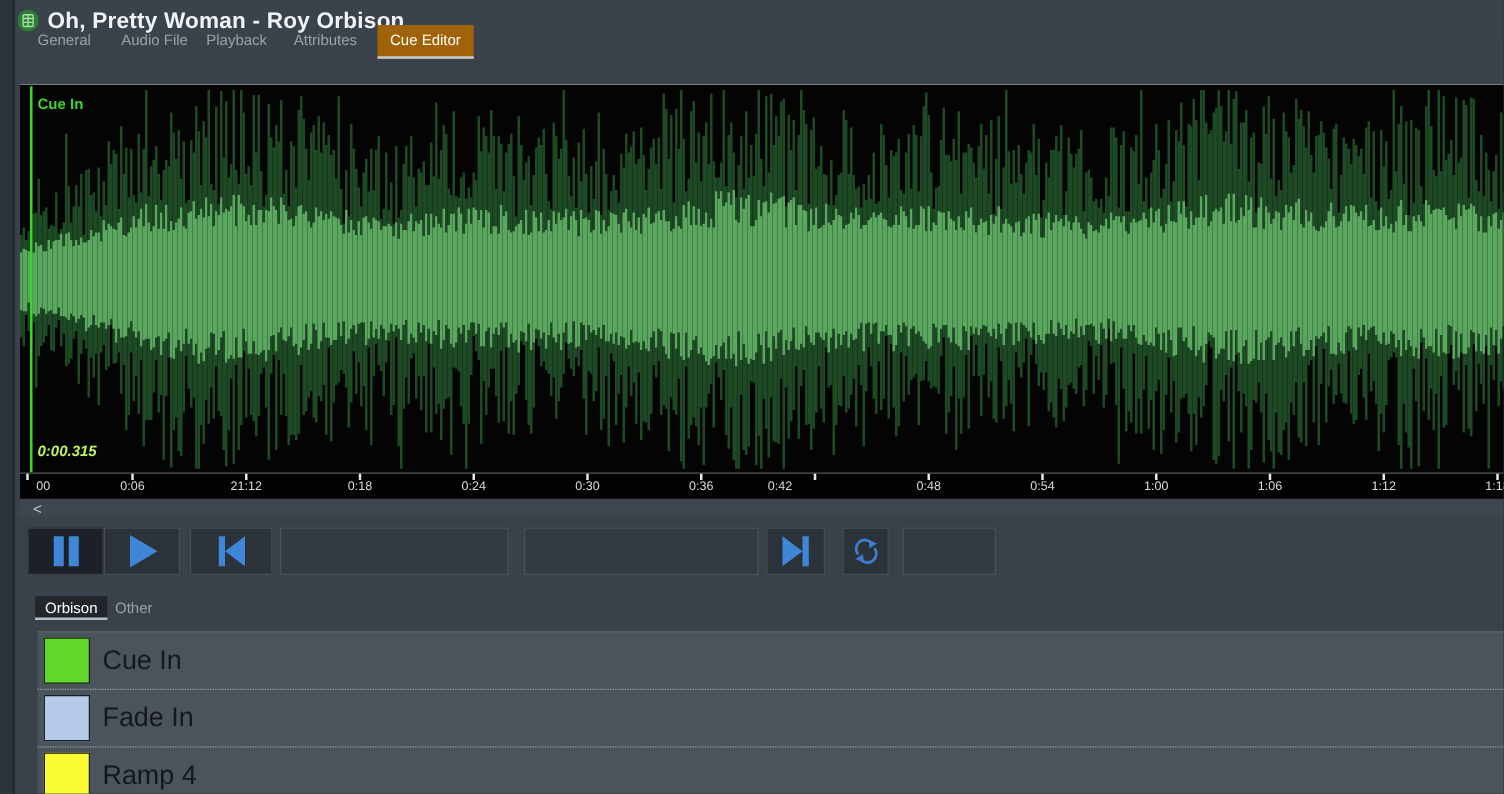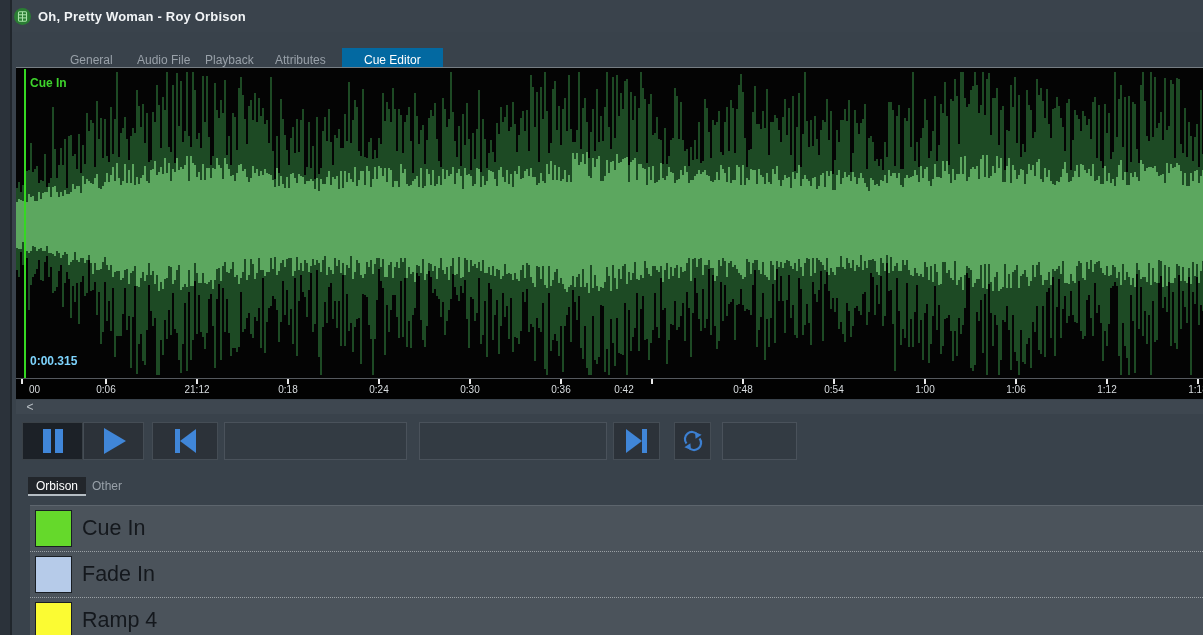--- a/index.html
+++ b/index.html
@@ -5,26 +5,26 @@
   html,body{margin:0;padding:0;background:#2a3139;}
   *{box-sizing:border-box;font-family:"Liberation Sans",sans-serif;}
   .stage{position:relative;width:1203px;height:635px;background:#39424b;overflow:hidden;}
 
   
   .left-strip{position:absolute;left:0;top:0;width:12px;height:635px;background:#2b323a;border-right:2px solid #20262c;}
 
   
   .title-bar{position:absolute;left:12px;top:0;width:1191px;height:32px;background:#3a434c;display:flex;align-items:center;}
   .win-icon{width:17px;height:17px;margin-left:2px;flex:0 0 auto;}
-  .win-title{margin-left:7px;font-size:13px;font-weight:bold;color:#f1f4f6;letter-spacing:.2px;}
+  .win-title{margin-left:7px;font-size:18px;font-weight:bold;color:#f1f4f6;letter-spacing:.2px;}
 
   
-  .tab-row{position:absolute;left:12px;top:44px;width:1004px;height:35px;margin-left:40px;}
+  .tab-row{position:absolute;left:12px;top:16px;width:1004px;height:35px;}
   .mtab{position:absolute;top:4px;height:24px;line-height:24px;font-size:12px;color:#99a1a9;cursor:default;}
-  .mtab.active{background:#0369a1;color:#ffffff;padding:0 22px;border-bottom:2px solid #c3cbd1;height:27px;}
+  .mtab.active{background:#a16207;color:#ffffff;padding:0 10px;border-bottom:2px solid #c3cbd1;height:27px;}
 
   
   .wave-panel{position:absolute;left:16px;top:67px;width:1187px;height:331px;background:#040404;border-top:1px solid #767d83;}
   .wave-svg{position:absolute;left:0;top:1px;width:1187px;height:309px;display:block;}
   .cue-line{position:absolute;left:8px;top:1px;width:2px;height:309px;}
   .cue-label{position:absolute;left:14px;top:8px;font-size:12px;font-weight:bold;}
   .pos-label{position:absolute;left:14px;top:286px;font-size:12px;font-weight:bold;}
   .timeline{position:absolute;left:0;top:310px;width:1187px;height:21px;background:#020202;border-top:1px solid #55595e;}
   .tl-tick{position:absolute;top:0;width:2px;height:5px;background:#e8e8e8;}
   .tl-label{position:absolute;top:5px;font-size:10px;color:#d9dde0;white-space:nowrap;}
@@ -1264,21 +1264,21 @@
         <rect x="1180" y="101" width="2" height="94" fill="#5ca75f"></rect>
         <rect x="1182" y="98" width="2" height="158" fill="#1d4a24"></rect>
         <rect x="1182" y="114" width="2" height="100" fill="#5ca75f"></rect>
         <rect x="1184" y="21" width="2" height="215" fill="#1d4a24"></rect>
         <rect x="1184" y="107" width="2" height="95" fill="#5ca75f"></rect>
         <rect x="1186" y="85" width="2" height="157" fill="#1d4a24"></rect>
         <rect x="1186" y="101" width="2" height="91" fill="#5ca75f"></rect>
       </svg>
     <div class="cue-line" id="cue-line" style="background: rgb(53, 216, 34);"></div>
     <div class="cue-label" id="cue-label" style="color: rgb(62, 212, 44);">Cue In</div>
-    <div class="pos-label" id="pos-label" style="color: #7dd3fc;">0:00.315</div>
+    <div class="pos-label" id="pos-label" style="color: #bef264; font-style: italic;">0:00.315</div>
     <div class="timeline" id="timeline">
         <div class="tl-tick" style="left: 5px;"></div>
         <div class="tl-label" style="left: 1px; padding-left: 12px;">00</div>
         <div class="tl-tick" style="left: 89px;"></div>
         <div class="tl-label" style="left: 90px; transform: translateX(-50%);">0:06</div>
         <div class="tl-tick" style="left: 180px;"></div>
         <div class="tl-label" style="left: 181px; transform: translateX(-50%);">21:12</div>
         <div class="tl-tick" style="left: 271px;"></div>
         <div class="tl-label" style="left: 272px; transform: translateX(-50%);">0:18</div>
         <div class="tl-tick" style="left: 362px;"></div>

